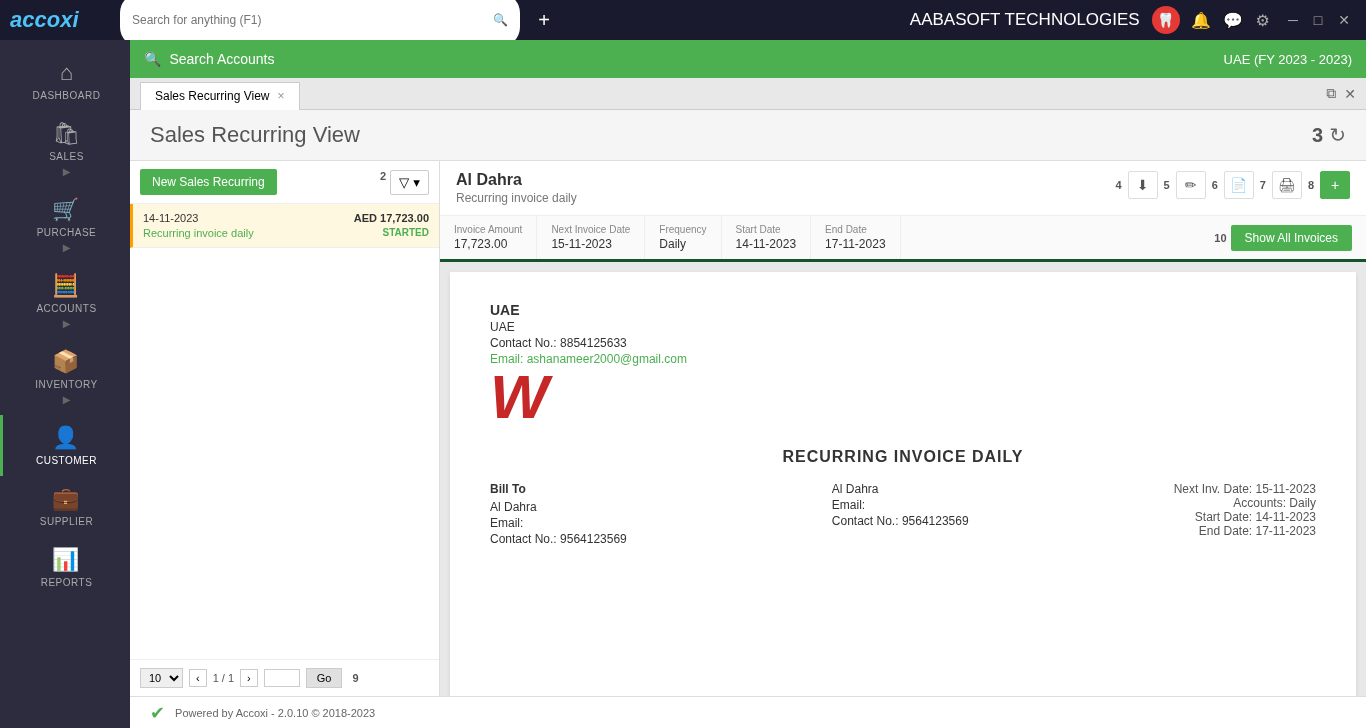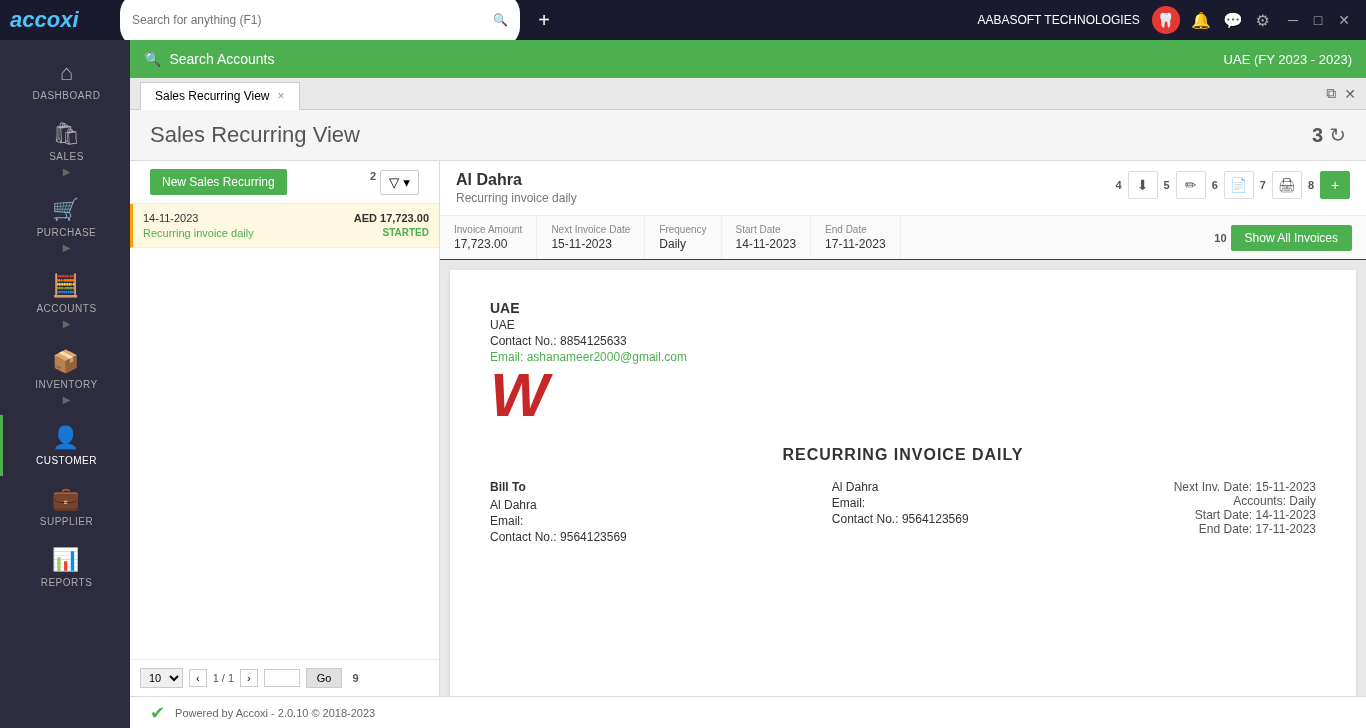--- a/index.html
+++ b/index.html
@@ -13,21 +13,21 @@
     .search-bar {
       display: flex; align-items: center; background: white; border-radius: 20px; padding: 20px 12px; flex: 1; max-width: 400px;
     }
     .search-bar input { border: none; outline: none; width: 100%; font-size: 12px; }
     .search-icon { color: #666; margin-left: 6px; }
     .add-tab-btn {
       background: none; border: none; color: white; font-size: 20px; cursor: pointer; width: 28px; height: 28px;
       border-radius: 50%; display: flex; align-items: center; justify-content: center;
     }
     .top-right { margin-left: auto; display: flex; align-items: center; gap: 12px; }
-    .company-name { color: white; font-size: 12px; }
+    .company-name { color: white; font-size: 17px; }
     .company-logo-btn { background: #e53935; border: none; border-radius: 50%; width: 28px; height: 28px; color: white; font-size: 14px; cursor: pointer; display: flex; align-items: center; justify-content: center; }
     .top-icon { color: #aaa; font-size: 16px; cursor: pointer; background: none; border: none; }
     .window-controls { display: flex; gap: 4px; }
     .win-btn { background: none; border: none; color: #aaa; font-size: 14px; cursor: pointer; padding: 2px 6px; }
 
     
     .main-layout { display: flex; height: calc(728px - 40px); }
 
     
     .sidebar {
@@ -72,21 +72,21 @@
     }
     .page-title { font-size: 22px; color: #555; font-weight: 300; }
     .page-header-right { display: flex; align-items: center; gap: 6px; font-size: 18px; color: #666; }
     .refresh-num { font-size: 20px; font-weight: bold; color: #555; }
 
     
     .panel-area { display: flex; flex: 1; overflow: hidden; }
 
     
     .list-panel { width: 310px; flex-shrink: 0; border-right: 1px solid #ddd; background: white; display: flex; flex-direction: column; }
-    .list-panel-header { padding: 8px 20px; display: flex; justify-content: space-between; align-items: center; border-bottom: 1px solid #eee; }
+    .list-panel-header { padding: 8px 10px; display: flex; justify-content: space-between; align-items: center; border-bottom: 1px solid #eee; }
     .btn-new { background: #4caf50; color: white; border: none; padding: 6px 12px; cursor: pointer; font-size: 12px; border-radius: 2px; }
     .filter-btn { background: none; border: 1px solid #ccc; padding: 4px 8px; cursor: pointer; display: flex; align-items: center; gap: 4px; border-radius: 2px; }
     .list-items { flex: 1; overflow-y: auto; }
     .list-item { padding: 8px 10px; border-bottom: 1px solid #eee; cursor: pointer; }
     .list-item.selected { background: #fff8e1; border-left: 3px solid #ffa000; }
     .list-item-top { display: flex; justify-content: space-between; font-size: 11px; }
     .list-item-date { color: #333; }
     .list-item-amount { color: #333; font-weight: bold; }
     .list-item-bottom { display: flex; justify-content: space-between; margin-top: 3px; }
     .list-item-name { color: #4caf50; font-size: 11px; }
@@ -100,21 +100,21 @@
     
     .detail-panel { flex: 1; background: white; display: flex; flex-direction: column; overflow: hidden; }
     .detail-header { padding: 10px 16px; border-bottom: 1px solid #eee; display: flex; justify-content: space-between; align-items: flex-start; }
     .detail-title { font-size: 16px; font-weight: bold; color: #333; }
     .detail-subtitle { font-size: 12px; color: #777; margin-top: 2px; }
     .detail-actions { display: flex; gap: 6px; align-items: center; }
     .action-btn { background: none; border: 1px solid #ddd; padding: 4px 6px; cursor: pointer; font-size: 14px; color: #555; border-radius: 2px; display: flex; align-items: center; justify-content: center; width: 30px; height: 28px; }
     .action-btn-plus { background: #4caf50; color: white; border: 1px solid #4caf50; }
 
     
-    .invoice-summary { display: flex; border-bottom: 1px solid #14532d; background: #fafafa; }
+    .invoice-summary { display: flex; border-bottom: 3px solid #14532d; background: #fafafa; }
     .summary-cell { padding: 8px 14px; border-right: 1px solid #eee; }
     .summary-label { font-size: 10px; color: #888; }
     .summary-value { font-size: 12px; color: #333; margin-top: 2px; }
     .show-all-btn { margin-left: auto; padding: 0 14px; display: flex; align-items: center; }
     .btn-show-all { background: #4caf50; color: white; border: none; padding: 6px 14px; cursor: pointer; font-size: 12px; border-radius: 2px; }
 
     
     .invoice-preview { flex: 1; overflow-y: auto; padding: 10px; background: #e8e8e8; position: relative; }
     .invoice-doc { background: white; padding: 30px 40px; min-height: 600px; position: relative; box-shadow: 0 2px 4px rgba(0,0,0,0.1); }
     .inv-header { display: flex; justify-content: space-between; align-items: flex-start; margin-bottom: 20px; flex-direction: column; }

